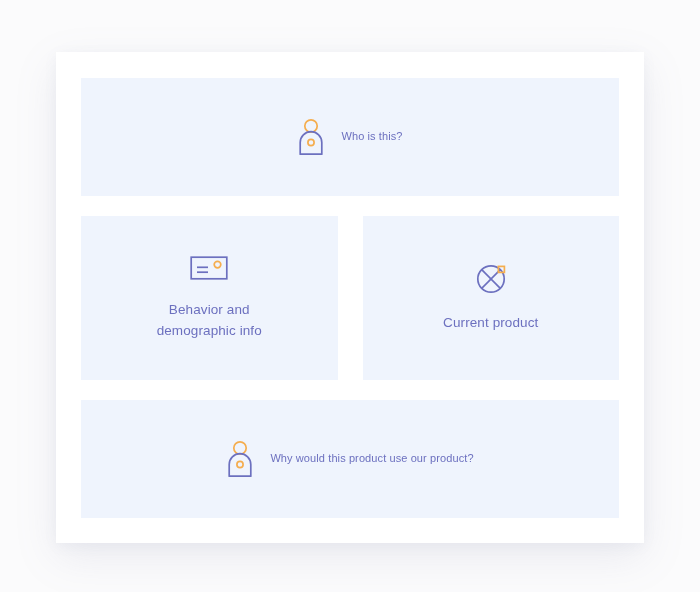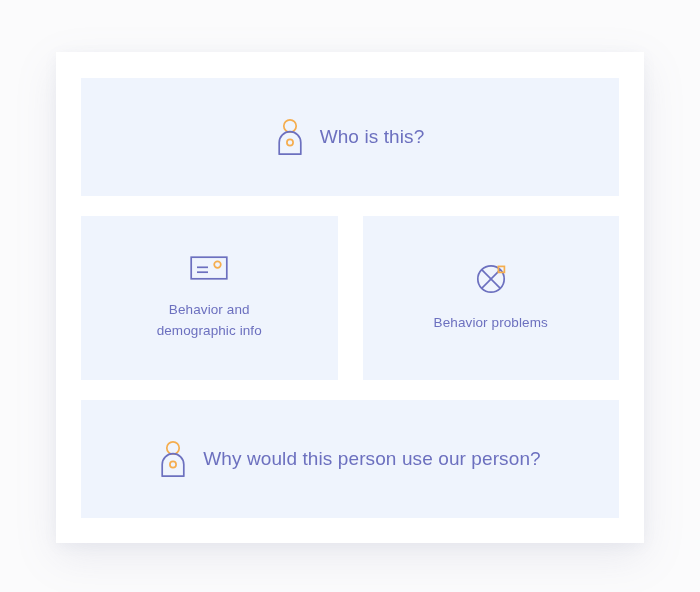--- a/index.html
+++ b/index.html
@@ -69,21 +69,21 @@
   
   .card-label {
     color: #6c70bf;
     font-size: 13.5px;
     line-height: 1.55;
     text-align: center;
     letter-spacing: 0.1px;
     white-space: pre-line;
   }
   .card-banner .card-label {
-    font-size: 19px;
+    font-size: 11px;
     text-align: left;
   }
 
   .icon-wrap {
     display: block;
     line-height: 0;
   }
 </style>
 </head>
 <body>
@@ -119,29 +119,29 @@
 
     <div class="card card-tile">
       <span class="icon-wrap">
         <svg width="32" height="32" viewBox="0 0 32 32">
           <circle cx="16" cy="16" r="13.2" fill="none" stroke="#6c70bf" stroke-width="1.7"></circle>
           <line x1="6.7" y1="6.7" x2="25.3" y2="25.3" stroke="#6c70bf" stroke-width="1.7"></line>
           <line x1="25.3" y1="6.7" x2="6.7" y2="25.3" stroke="#6c70bf" stroke-width="1.7"></line>
           <rect x="23.4" y="3.4" width="6" height="6" fill="none" stroke="#f5ad4e" stroke-width="1.7"></rect>
         </svg>
       </span>
-      <span class="card-label">Behavior problems</span>
+      <span class="card-label">Current product</span>
     </div>
 
   </div>
 
   <div class="card card-banner" id="card-bottom">
     <span class="icon-wrap">
       <svg width="28" height="38" viewBox="0 0 28 38">
         <circle cx="14" cy="8" r="6.2" fill="none" stroke="#f5ad4e" stroke-width="1.7"></circle>
         <path d="M3.2 36.2 V24.5 A10.8 10.8 0 0 1 24.8 24.5 V36.2 Z" fill="none" stroke="#6c70bf" stroke-width="1.7" stroke-linejoin="round"></path>
         <circle cx="14" cy="24.5" r="3.1" fill="none" stroke="#f5ad4e" stroke-width="1.7"></circle>
       </svg>
     </span>
-    <span class="card-label">Why would this person use our person?</span>
+    <span class="card-label">Why would this product use our product?</span>
   </div>
 
 </div>
 
 </body></html>

